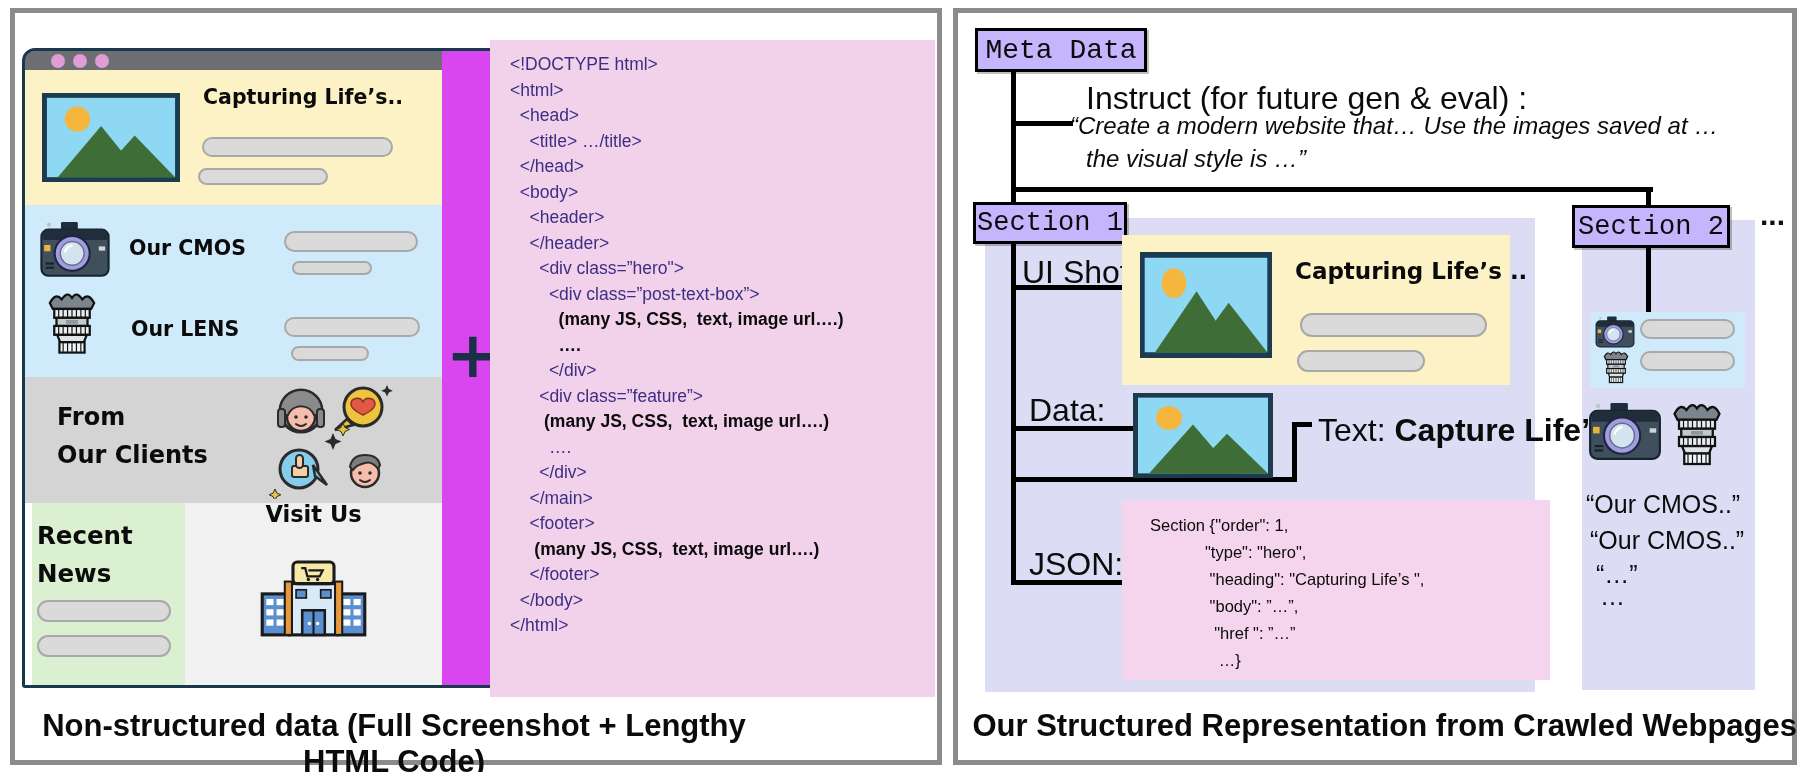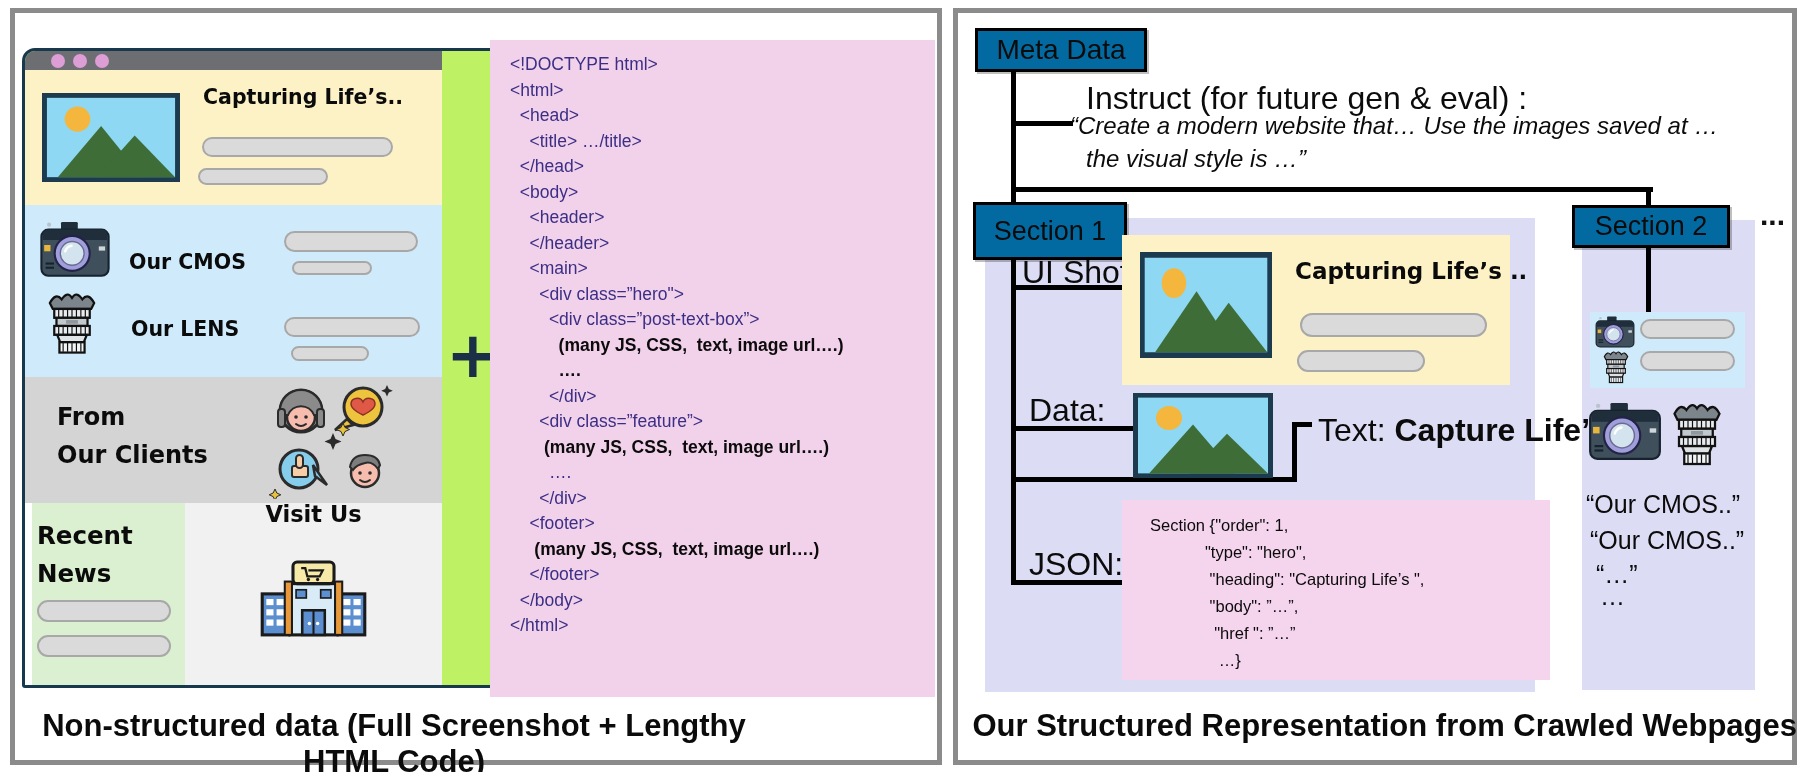--- a/index.html
+++ b/index.html
@@ -3,38 +3,38 @@
 <meta charset="utf-8">
 <style>
   html,body{margin:0;padding:0;background:#fff;}
   #stage{position:relative;width:1802px;height:772px;background:#fff;overflow:hidden;
          font-family:"Liberation Sans",sans-serif;color:#111;}
   .abs{position:absolute;}
   .panel{position:absolute;border:5px solid #8b8b8b;background:#fff;box-sizing:border-box;}
   .caption{position:absolute;text-align:center;font-weight:bold;font-size:31px;color:#0b0b0b;
            font-family:"Liberation Sans",sans-serif;}
   
-  #browser{position:absolute;left:22px;top:48px;width:489px;height:640px;background:#bef264;
+  #browser{position:absolute;left:22px;top:48px;width:489px;height:640px;background:#d946ef;
            border:3px solid #17384d;border-radius:13px 13px 3px 3px;box-sizing:border-box;overflow:hidden;}
   .b-sec{position:absolute;left:0;width:417px;}
   .dot{position:absolute;width:14px;height:14px;border-radius:50%;background:#dd9dd5;top:3px;}
   .bar{position:absolute;background:#dadada;border:2px solid #a8a8a8;border-radius:14px;box-sizing:border-box;}
   .site-b{position:absolute;font-family:"DejaVu Sans",sans-serif;font-weight:bold;color:#0b0b0b;white-space:nowrap;}
   
   #code-box{position:absolute;left:490px;top:40px;width:445px;height:657px;background:#f2d1ea;
             box-sizing:border-box;padding:12px 0 0 20px;}
   .code-line{white-space:pre;font-family:"Liberation Sans",sans-serif;font-size:17.5px;line-height:25.5px;color:#3b2f85;}
   .code-bold{color:#0b0b0b;font-weight:bold;}
   #plus{position:absolute;left:446px;top:318px;font-size:64px;font-weight:900;color:#1b2f47;
         font-family:"DejaVu Sans",sans-serif;}
   
   .tline{position:absolute;background:#000;}
-  .nodebox{position:absolute;background:#0369a1;border:3.5px solid #000;box-sizing:border-box;
+  .nodebox{position:absolute;background:#c4b5fd;border:3.5px solid #000;box-sizing:border-box;
            display:flex;align-items:center;justify-content:center;font-size:27px;color:#0b0b0b;
-           box-shadow:2px 2px 0 rgba(0,0,0,0.25);}
+           box-shadow:2px 2px 0 rgba(0,0,0,0.25);font-family:Liberation Mono, monospace;}
   .lav{position:absolute;background:#dcdcf4;}
   .rlabel{position:absolute;font-size:32px;color:#0b0b0b;white-space:nowrap;}
   .quote{position:absolute;font-style:italic;font-size:24px;color:#0b0b0b;white-space:nowrap;}
   .jline{white-space:pre;font-size:16.5px;line-height:27px;color:#0b0b0b;font-family:"Liberation Sans",sans-serif;}
   .q2{position:absolute;font-size:25px;color:#0b0b0b;white-space:nowrap;}
 </style>
 </head>
 <body>
 
 <svg width="0" height="0" style="position:absolute" aria-hidden="true">
@@ -149,21 +149,21 @@
     <svg class="abs" style="left:17px;top:42px;width:138px;height:89px;">
         <use href="#sym-image"></use>
       </svg>
     <div class="site-b" style="left:178px;top:34px;font-size:20.5px;">Capturing Life’s..</div>
     <div class="bar" style="left:177px;top:86px;width:191px;height:20px;"></div>
     <div class="bar" style="left:173px;top:117px;width:130px;height:17px;"></div>
 
     <svg class="abs" style="left:15px;top:168px;width:70px;height:59px;">
         <use href="#sym-camera"></use>
       </svg>
-    <div class="site-b" style="left:104px;top:185px;font-size:20.5px;margin-top:14px;">Our CMOS</div>
+    <div class="site-b" style="left:104px;top:185px;font-size:20.5px;">Our CMOS</div>
     <div class="bar" style="left:259px;top:180px;width:134px;height:21px;"></div>
     <div class="bar" style="left:267px;top:210px;width:80px;height:14px;"></div>
 
     <svg class="abs" style="left:19px;top:238px;width:56px;height:68px;">
         <use href="#sym-lens"></use>
       </svg>
     <div class="site-b" style="left:106px;top:266px;font-size:20.5px;">Our LENS</div>
     <div class="bar" style="left:259px;top:266px;width:136px;height:20px;"></div>
     <div class="bar" style="left:266px;top:295px;width:78px;height:15px;"></div>
 
@@ -188,30 +188,30 @@
 
   <div id="code-box">
     <div class="code-line">&lt;!DOCTYPE html&gt;</div>
     <div class="code-line">&lt;html&gt;</div>
     <div class="code-line">  &lt;head&gt;</div>
     <div class="code-line">    &lt;title&gt; …/title&gt;</div>
     <div class="code-line">  &lt;/head&gt;</div>
     <div class="code-line">  &lt;body&gt;</div>
     <div class="code-line">    &lt;header&gt;</div>
     <div class="code-line">    &lt;/header&gt;</div>
-    <div class="code-line">    &lt;main&gt;</div>
     <div class="code-line">      &lt;div class=”hero"&gt;</div>
     <div class="code-line">        &lt;div class=”post-text-box”&gt;</div>
     <div class="code-line code-bold">          (many JS, CSS,  text, image url….)</div>
     <div class="code-line code-bold">          ….</div>
     <div class="code-line">        &lt;/div&gt;</div>
     <div class="code-line">      &lt;div class=”feature”&gt;</div>
     <div class="code-line code-bold">       (many JS, CSS,  text, image url….)</div>
     <div class="code-line">        ….</div>
     <div class="code-line">      &lt;/div&gt;</div>
+    <div class="code-line">    &lt;/main&gt;</div>
     <div class="code-line">    &lt;footer&gt;</div>
     <div class="code-line code-bold">     (many JS, CSS,  text, image url….)</div>
     <div class="code-line">    &lt;/footer&gt;</div>
     <div class="code-line">  &lt;/body&gt;</div>
     <div class="code-line">&lt;/html&gt;</div>
   </div>
 
   <div class="panel" style="left:953px;top:8px;width:844px;height:757px;"></div>
   <div class="caption" style="left:953px;top:708px;width:844px;text-align:right;">Our Structured Representation from Crawled Webpages</div>
 
@@ -224,21 +224,21 @@
   <div class="tline" style="left:1646px;top:187px;width:5px;height:20px;"></div>
   <div class="tline" style="left:1646px;top:248px;width:5px;height:64px;"></div>
   <div class="tline" style="left:1011px;top:285px;width:111px;height:5px;"></div>
   <div class="tline" style="left:1011px;top:426px;width:123px;height:5px;"></div>
   <div class="tline" style="left:1011px;top:477px;width:286px;height:5px;"></div>
   <div class="tline" style="left:1292px;top:422px;width:5px;height:60px;"></div>
   <div class="tline" style="left:1292px;top:422px;width:20px;height:5px;"></div>
   <div class="tline" style="left:1011px;top:580px;width:111px;height:5px;"></div>
 
   <div class="nodebox" style="left:975px;top:28px;width:172px;height:44px;font-size:28px;">Meta Data</div>
-  <div class="nodebox" style="left:973px;top:202px;width:154px;height:58px;">Section 1</div>
+  <div class="nodebox" style="left:973px;top:202px;width:154px;height:42px;">Section 1</div>
   <div class="nodebox" style="left:1572px;top:205px;width:158px;height:43px;">Section 2</div>
   <div class="abs" style="left:1760px;top:198px;font-size:30px;font-weight:bold;">...</div>
 
   <div class="rlabel" style="left:1086px;top:80px;">Instruct (for future gen &amp; eval) :</div>
   <div class="quote" style="left:1070px;top:112px;">“Create a modern website that… Use the images saved at …</div>
   <div class="quote" style="left:1086px;top:145px;">the visual style is …”</div>
 
   <div class="rlabel" style="left:1022px;top:254px;">UI Shot:</div>
   <div class="abs" style="left:1122px;top:235px;width:388px;height:150px;background:#fcf2c6;">
     <svg class="abs" style="left:18px;top:17px;width:132px;height:106px;">

